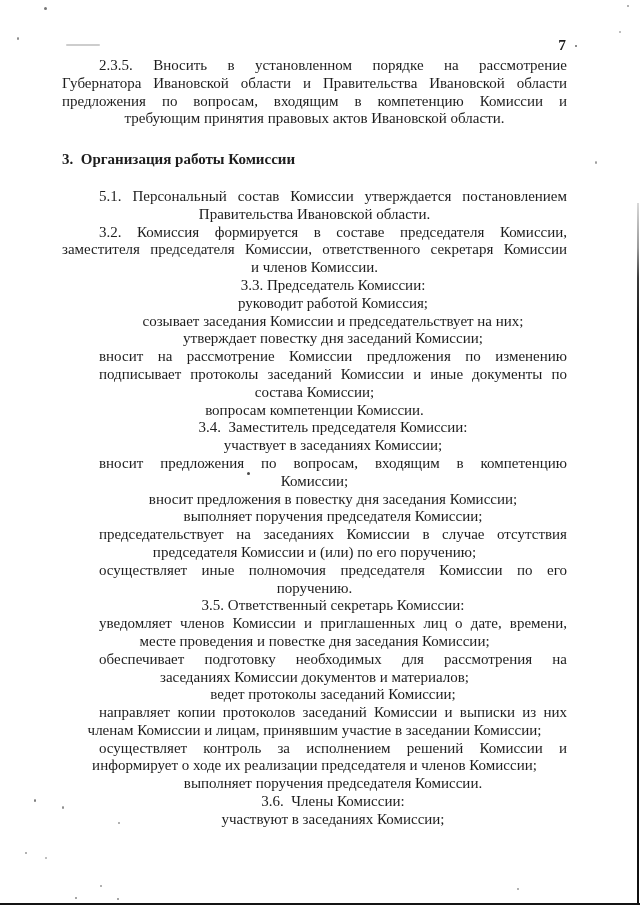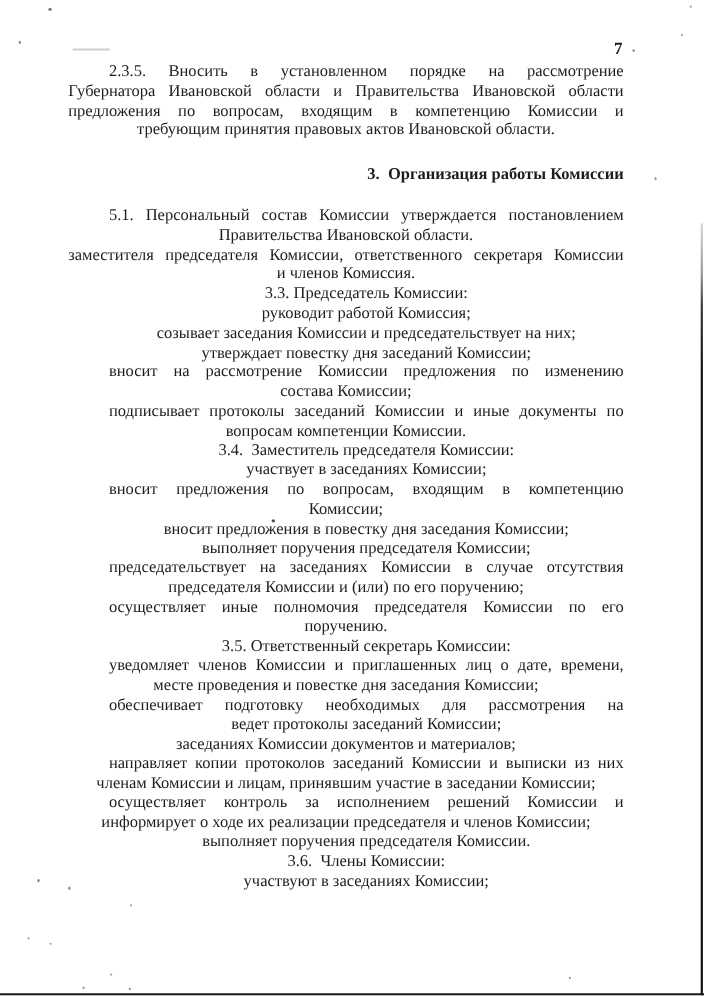--- a/index.html
+++ b/index.html
@@ -17,21 +17,21 @@
     font-size: 15.5px; font-weight: 700; text-align: center;
   }
   .content {
     position: absolute; top: 57px; left: 62px; width: 505px;
     font-size: 15px; line-height: 17.8px;
   }
   .ln { text-align: center; }
   .ln.st { text-align: justify; text-align-last: justify; }
   .ln.in { text-indent: 37px; }
   .heading {
-    font-weight: 700; text-align: right;
+    font-weight: 700; text-align: left;
     margin: 23px 0 19px 0;
   }
   
   .edge-r {
     position: absolute; top: 203px; right: 1px; width: 2px; height: 702px;
     background: linear-gradient(to bottom, #d9d9d9 0px, #9a9a9a 45px, #3a3a3a 75px, #141414 130px, #101010 100%);
   }
   .edge-b {
     position: absolute; left: 0; bottom: 0; width: 640px; height: 2px;
     background: #141414;
@@ -48,46 +48,47 @@
   <div class="content">
     <div class="ln in st">2.3.5. Вносить в установленном порядке на рассмотрение</div>
     <div class="ln st">Губернатора Ивановской области и Правительства Ивановской области</div>
     <div class="ln st">предложения по вопросам, входящим в компетенцию Комиссии и</div>
     <div class="ln">требующим принятия правовых актов Ивановской области.</div>
 
     <div class="heading">3. Организация работы Комиссии</div>
 
     <div class="ln in st">5.1. Персональный состав Комиссии утверждается постановлением</div>
     <div class="ln">Правительства Ивановской области.</div>
+    <div class="ln in st">3.2. Комиссия формируется в составе председателя Комиссии,</div>
     <div class="ln st">заместителя председателя Комиссии, ответственного секретаря Комиссии</div>
-    <div class="ln">и членов Комиссия.</div>
+    <div class="ln">и членов Комиссии.</div>
     <div class="ln in">3.3. Председатель Комиссии:</div>
     <div class="ln in">руководит работой Комиссия;</div>
     <div class="ln in">созывает заседания Комиссии и председательствует на них;</div>
     <div class="ln in">утверждает повестку дня заседаний Комиссии;</div>
     <div class="ln in st">вносит на рассмотрение Комиссии предложения по изменению</div>
+    <div class="ln in st">подписывает протоколы заседаний Комиссии и иные документы по</div>
     <div class="ln">состава Комиссии;</div>
-    <div class="ln in st">подписывает протоколы заседаний Комиссии и иные документы по</div>
     <div class="ln">вопросам компетенции Комиссии.</div>
     <div class="ln in">3.4. Заместитель председателя Комиссии:</div>
     <div class="ln in">участвует в заседаниях Комиссии;</div>
     <div class="ln in st">вносит предложения по вопросам, входящим в компетенцию</div>
     <div class="ln">Комиссии;</div>
     <div class="ln in">вносит предложения в повестку дня заседания Комиссии;</div>
     <div class="ln in">выполняет поручения председателя Комиссии;</div>
     <div class="ln in st">председательствует на заседаниях Комиссии в случае отсутствия</div>
     <div class="ln">председателя Комиссии и (или) по его поручению;</div>
     <div class="ln in st">осуществляет иные полномочия председателя Комиссии по его</div>
     <div class="ln">поручению.</div>
     <div class="ln in">3.5. Ответственный секретарь Комиссии:</div>
     <div class="ln in st">уведомляет членов Комиссии и приглашенных лиц о дате, времени,</div>
     <div class="ln">месте проведения и повестке дня заседания Комиссии;</div>
     <div class="ln in st">обеспечивает подготовку необходимых для рассмотрения на</div>
+    <div class="ln">заседаниях Комиссии документов и материалов;</div>
     <div class="ln in">ведет протоколы заседаний Комиссии;</div>
-    <div class="ln">заседаниях Комиссии документов и материалов;</div>
     <div class="ln in st">направляет копии протоколов заседаний Комиссии и выписки из них</div>
     <div class="ln">членам Комиссии и лицам, принявшим участие в заседании Комиссии;</div>
     <div class="ln in st">осуществляет контроль за исполнением решений Комиссии и</div>
     <div class="ln">информирует о ходе их реализации председателя и членов Комиссии;</div>
     <div class="ln in">выполняет поручения председателя Комиссии.</div>
     <div class="ln in">3.6. Члены Комиссии:</div>
     <div class="ln in">участвуют в заседаниях Комиссии;</div>
   </div>
 
   <div class="edge-r"></div>

